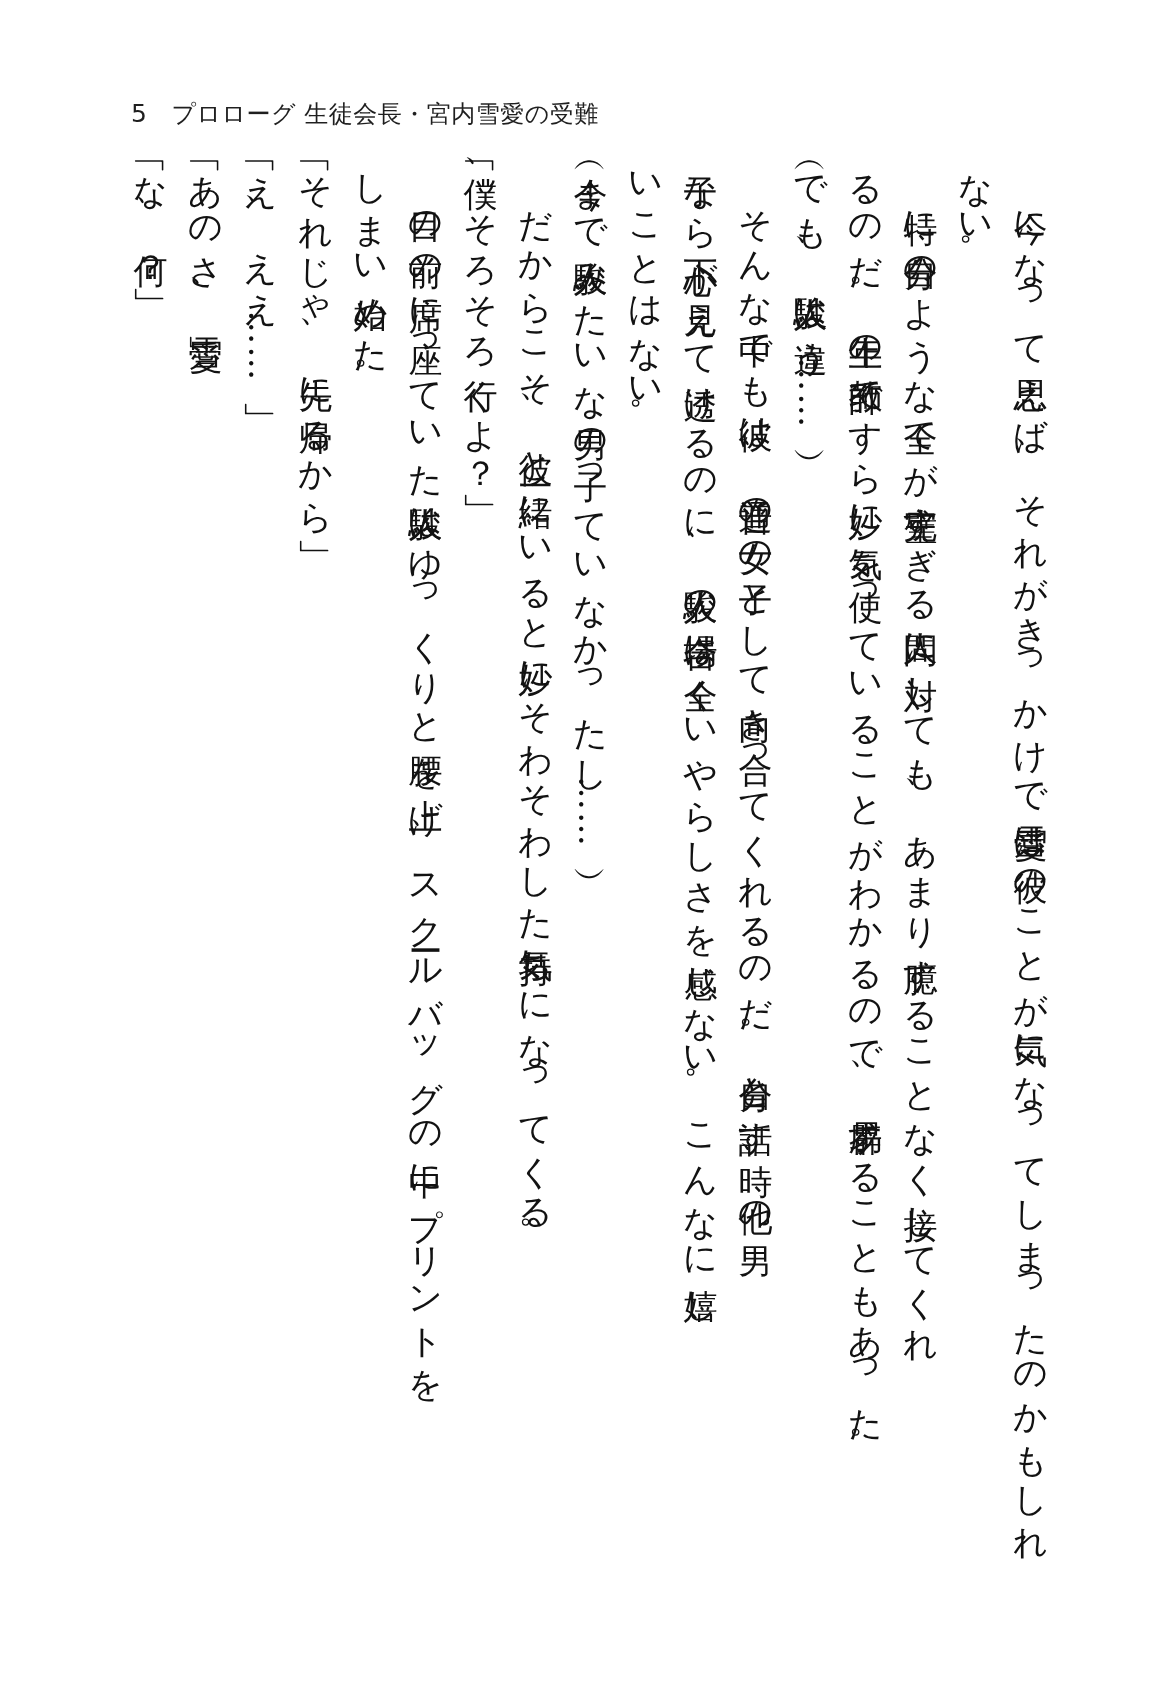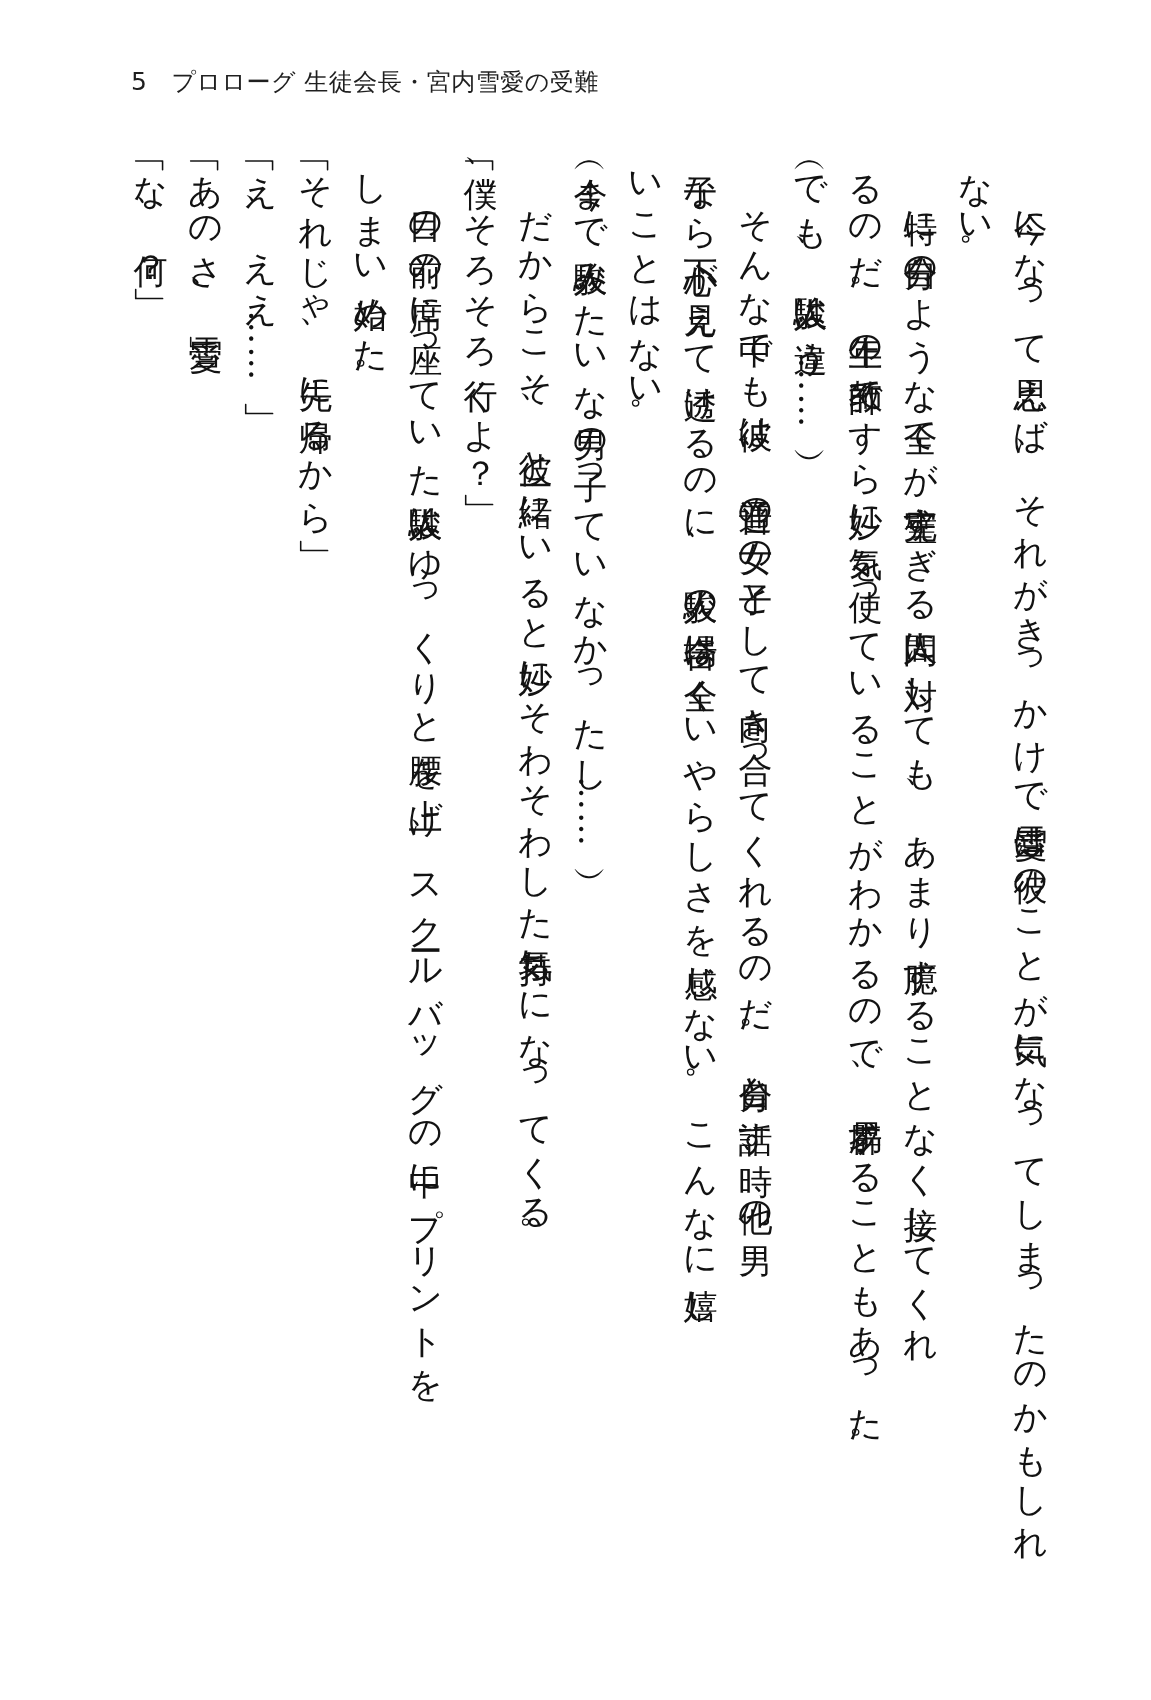--- a/index.html
+++ b/index.html
@@ -10,21 +10,21 @@
   .page {
     position: relative;
     width: 1151px;
     height: 1700px;
     margin: 0 auto;
     background: #ffffff;
     overflow: hidden;
   }
   .header {
     position: absolute;
-    top: 66px;
+    top: 98px;
     left: 131px;
     font-family: "DejaVu Sans", "Liberation Sans", sans-serif;
     font-size: 24px;
     letter-spacing: 0.5px;
     color: #1f1f1f;
     white-space: nowrap;
   }
   .pagenum {
     display: inline-block;
     margin-right: 24px;

